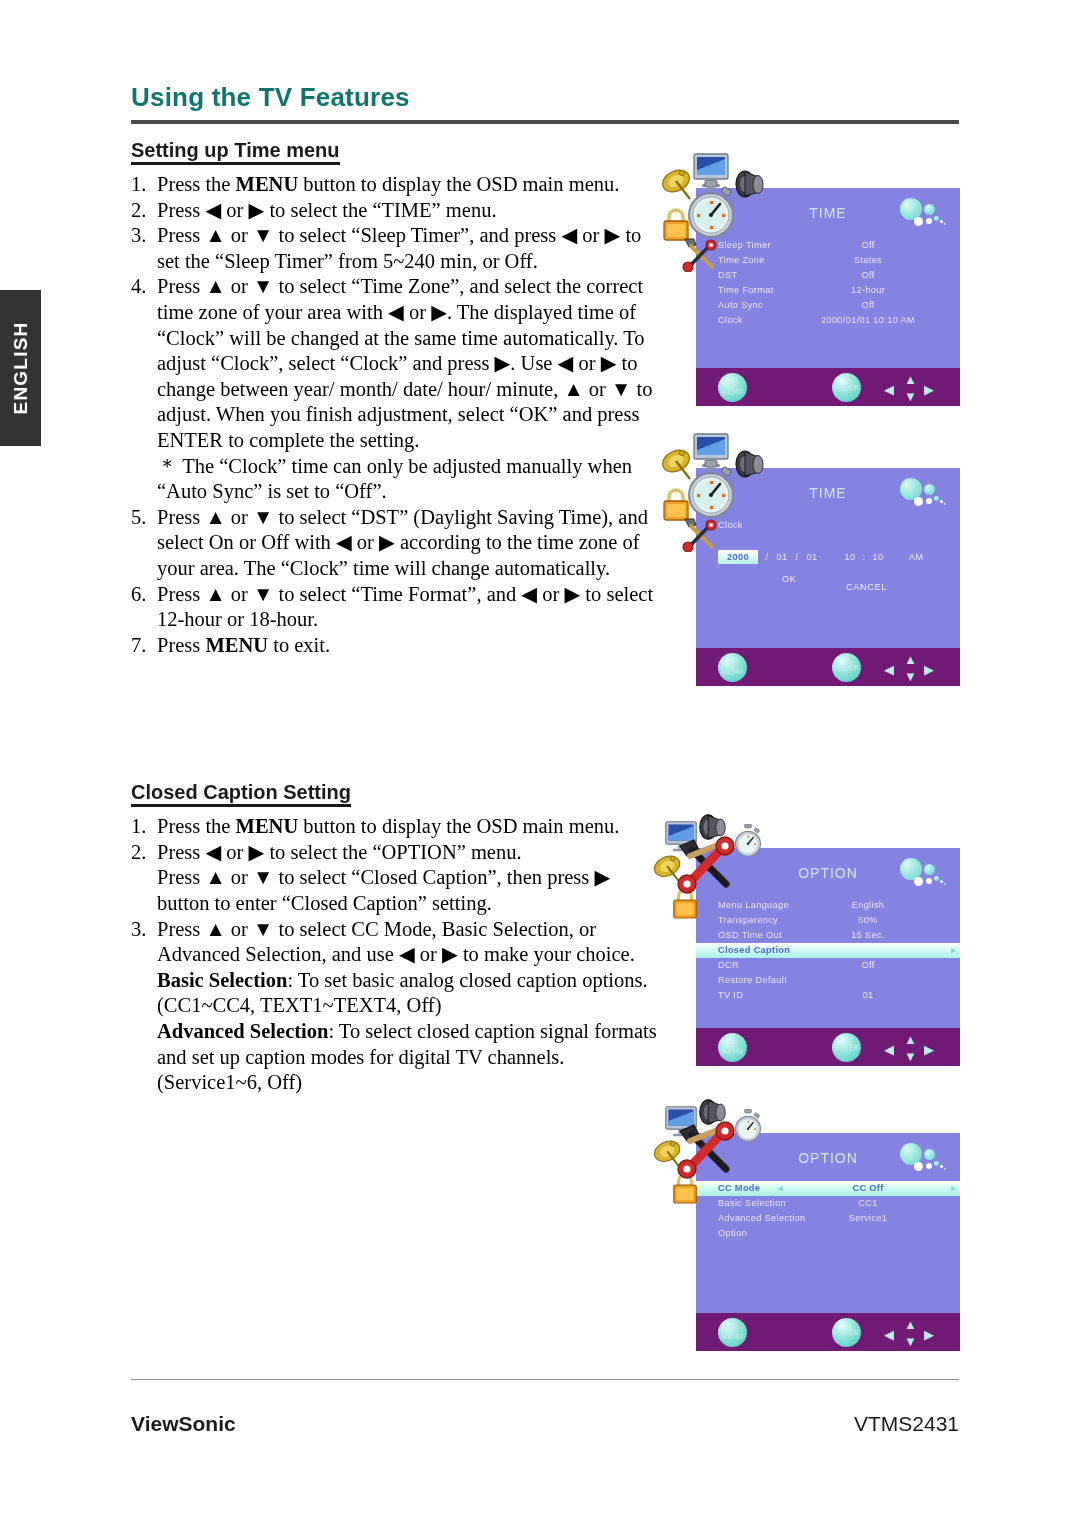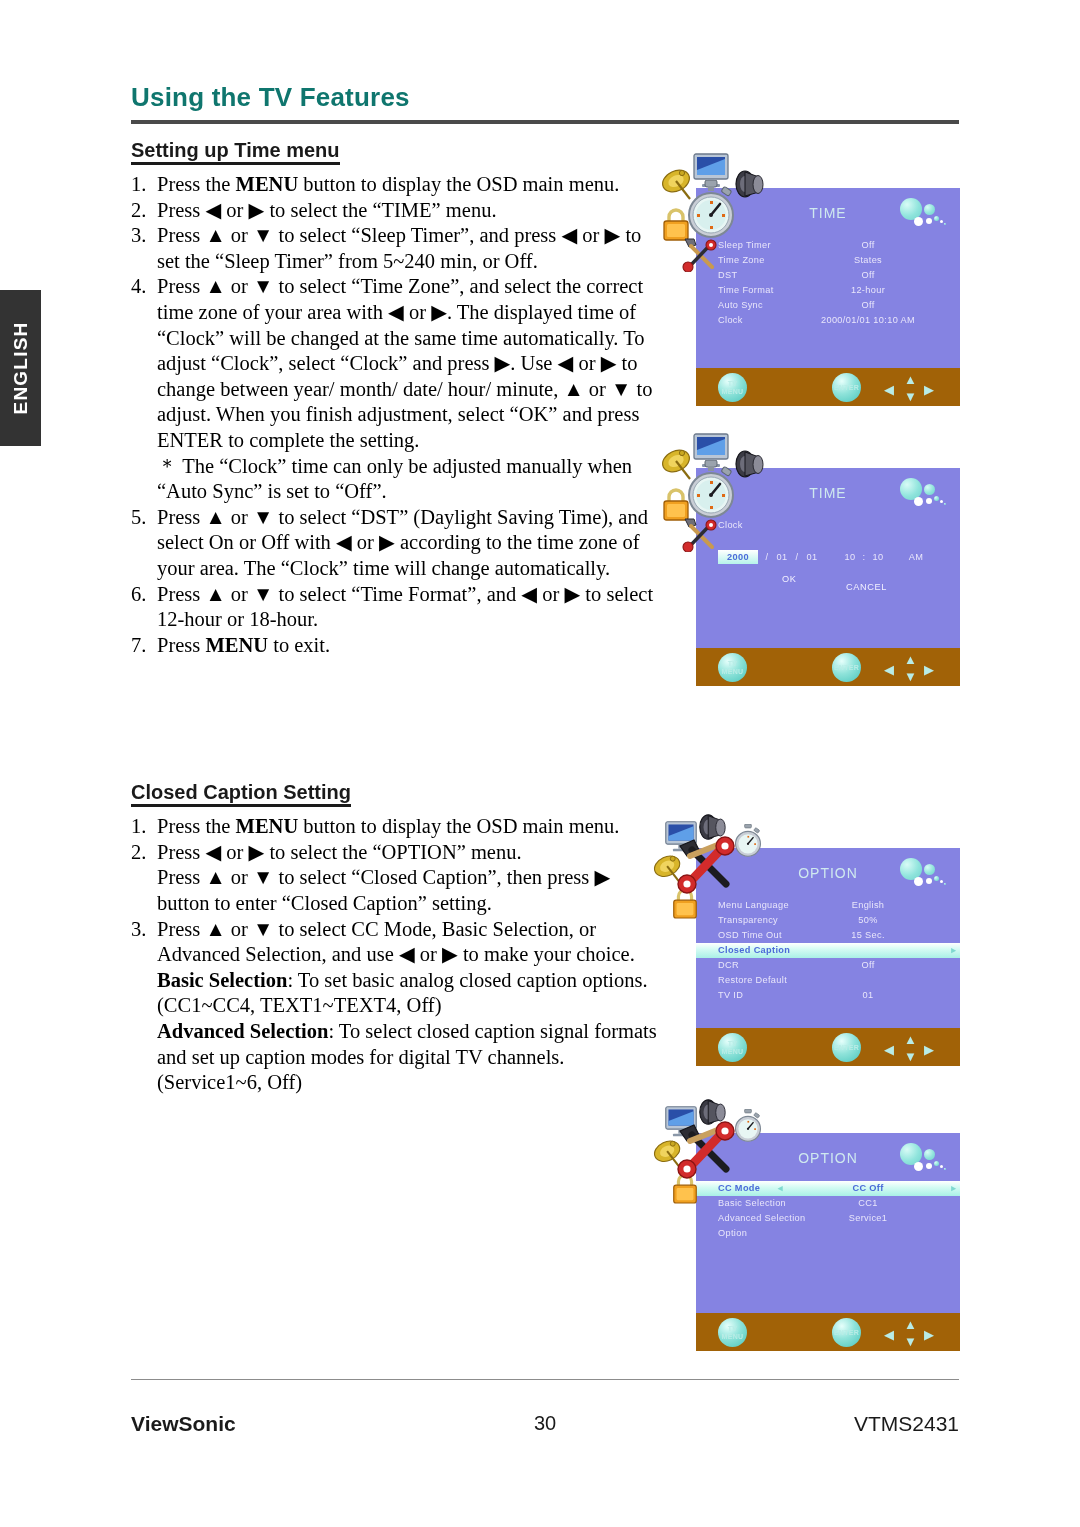--- a/index.html
+++ b/index.html
@@ -63,21 +63,21 @@
   .bold{font-weight:bold;}
 
   
   .osd{
     position:absolute;
     width:300px;
   }
   .osd-frame{
     position:absolute;left:36px;top:36px;
     width:264px;height:218px;
-    background:#a16207;
+    background:#701a75;
   }
   .osd-panel{
     position:absolute;left:0;top:0;
     width:264px;height:180px;
     background:#8583e2;
   }
   .osd-title{
     position:absolute;top:17px;left:0;width:264px;
     text-align:center;
     font-family:"Liberation Sans", sans-serif;
@@ -674,17 +674,16 @@
         <circle cx="13" cy="50" r="9" fill="#d22b2b" stroke="#8a1414" stroke-width="1.4"></circle>
         <circle cx="13" cy="50" r="3.6" fill="#ffffff"></circle>
       </svg>
     </div>
   </div>
 
   
   <div class="footrule"></div>
   <div class="footer">
     <div class="brand">ViewSonic</div>
-    <div class="pg">30</div>
     <div class="model">VTMS2431</div>
   </div>
 
 </div>
 
 </body></html>

